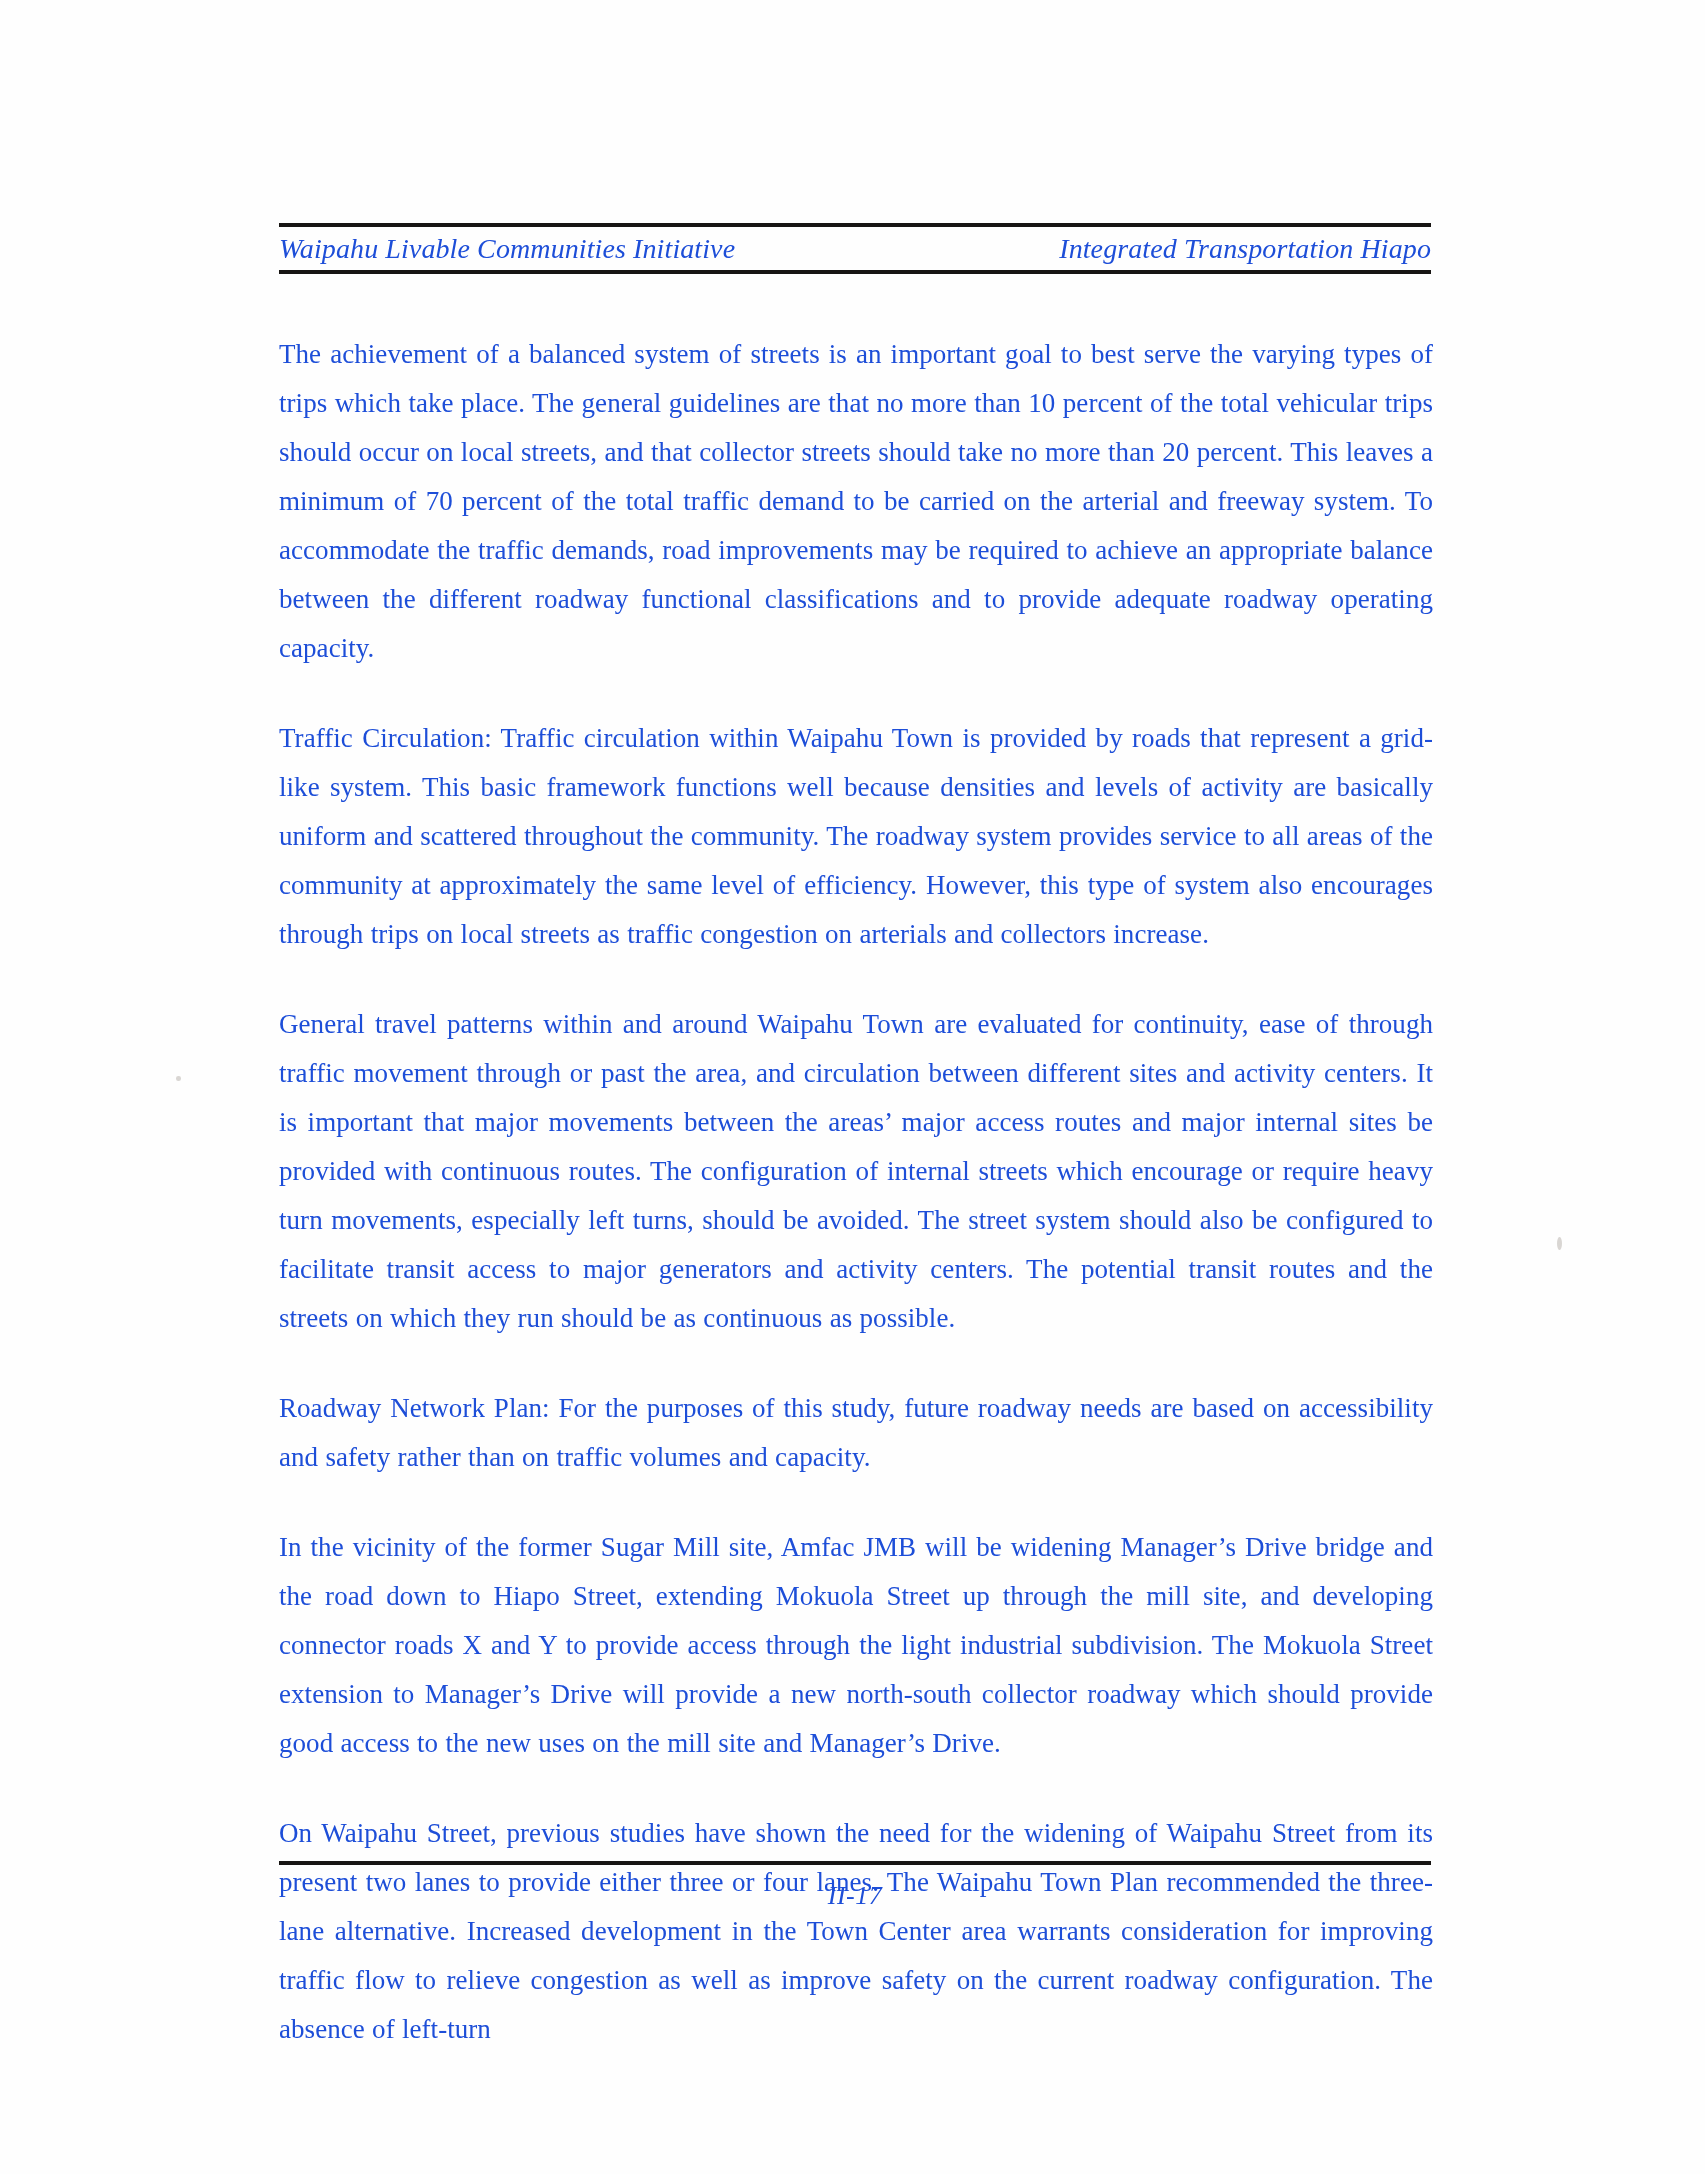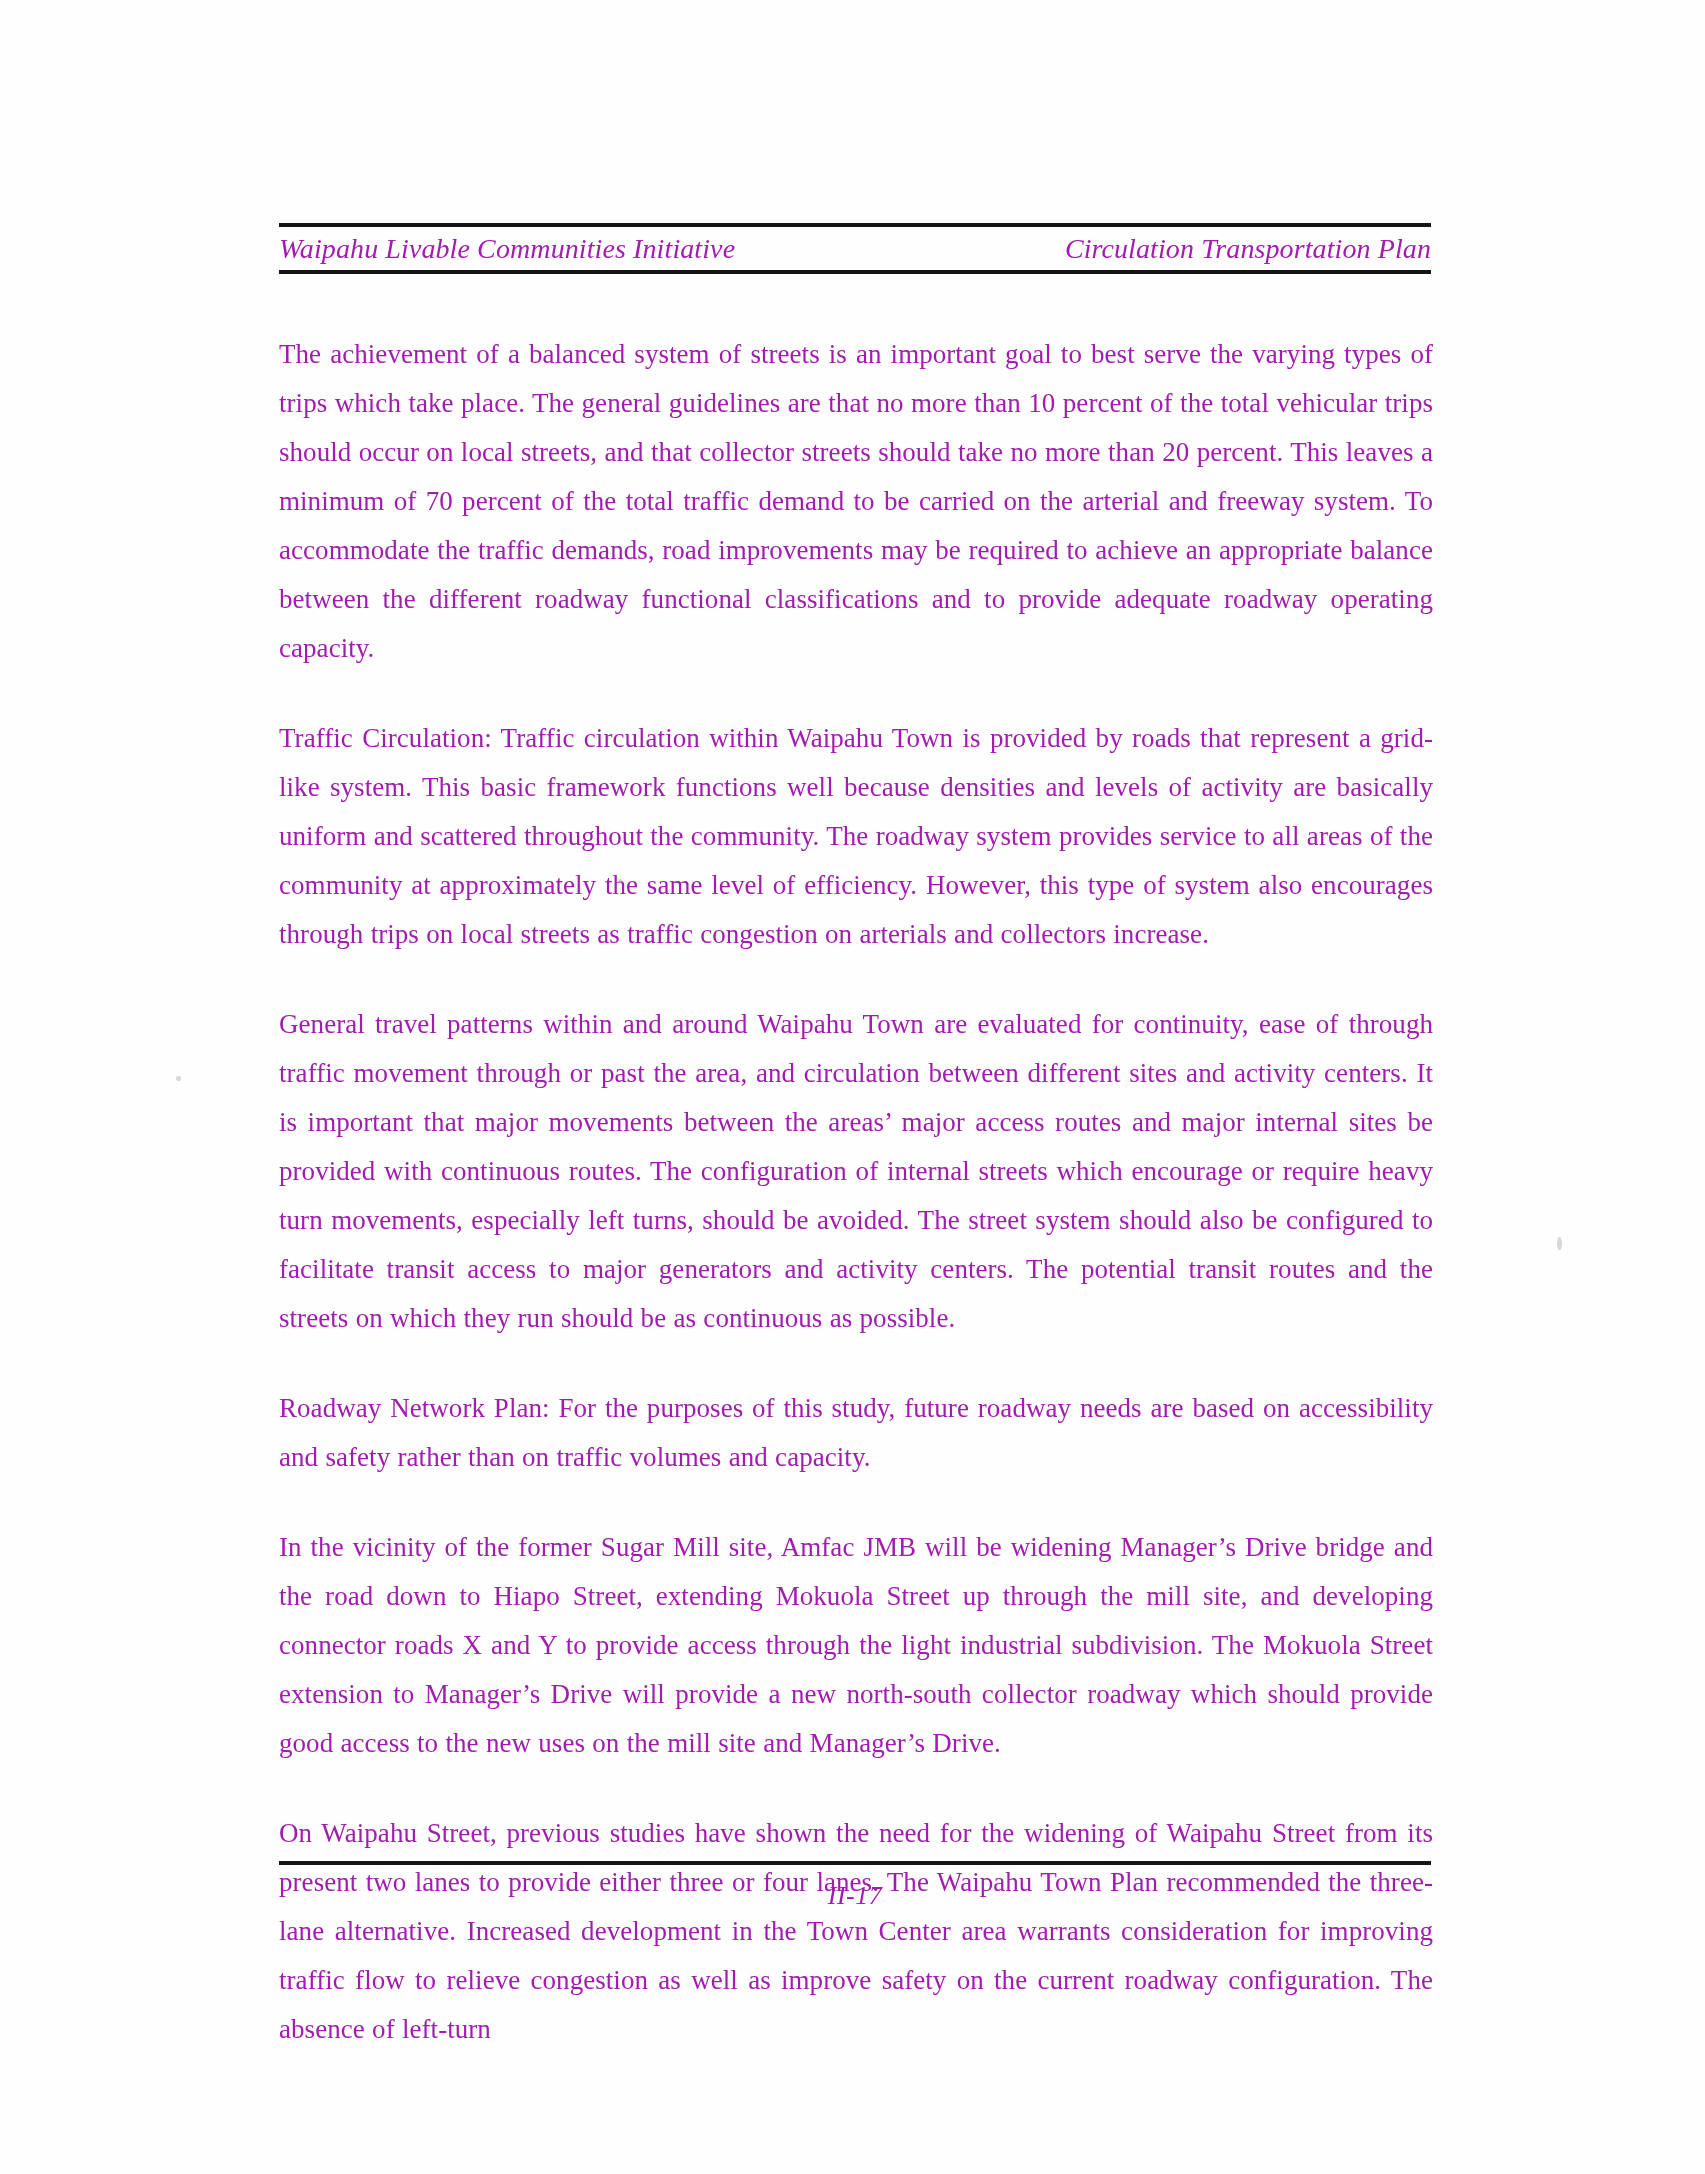--- a/index.html
+++ b/index.html
@@ -7,21 +7,21 @@
     padding: 0;
     background: #ffffff;
   }
   .page {
     position: relative;
     width: 1705px;
     height: 2175px;
     background: #fefefe;
     box-sizing: border-box;
     font-family: "Liberation Serif", "DejaVu Serif", serif;
-    color: #a21caf;
+    color: #1d4ed8;
     overflow: hidden;
   }
 
   
   .header {
     position: absolute;
     left: 279px;
     top: 223px;
     width: 1152px;
   }
@@ -100,21 +100,21 @@
 </style>
 </head>
 <body>
 
 <div class="page">
 
   <div class="header">
     <div class="rule-top"></div>
     <div class="header-row">
       <span class="header-left">Waipahu Livable Communities Initiative</span>
-      <span class="header-right">Circulation Transportation Plan</span>
+      <span class="header-right">Integrated Transportation Hiapo</span>
     </div>
     <div class="rule-bottom"></div>
   </div>
 
   <div class="body">
 
     <p class="para">
       <span>The achievement of a balanced system of streets is an important goal to best serve the varying types of trips which take place.  The general guidelines are that no more than 10 percent of the total vehicular trips should occur on local streets, and that collector streets should take no more than 20 percent.  This leaves a minimum of 70 percent of the total traffic demand to be carried on the arterial and freeway system.   To accommodate the traffic demands, road improvements may be required to achieve an appropriate balance between the different roadway functional classifications and to provide adequate roadway operating capacity.</span>
     </p>
 

